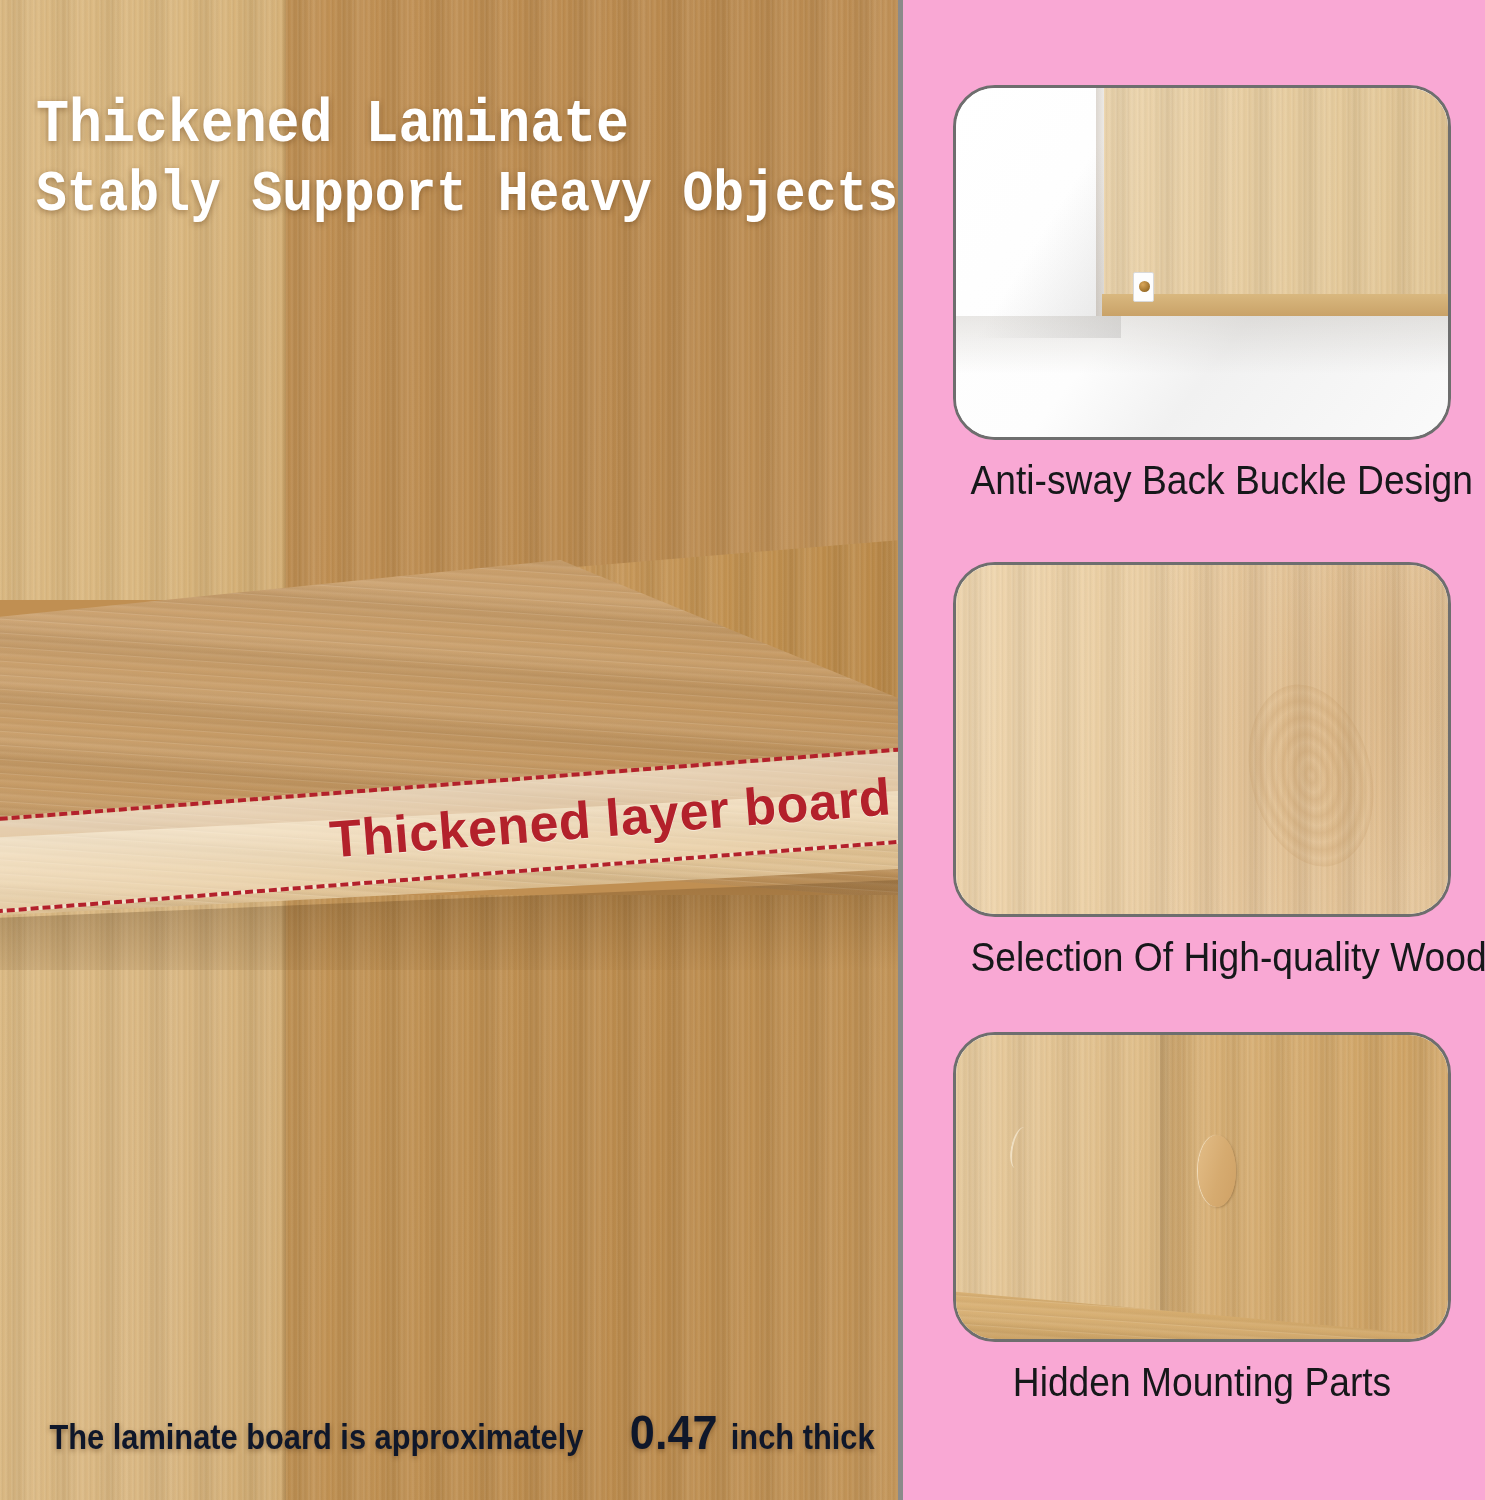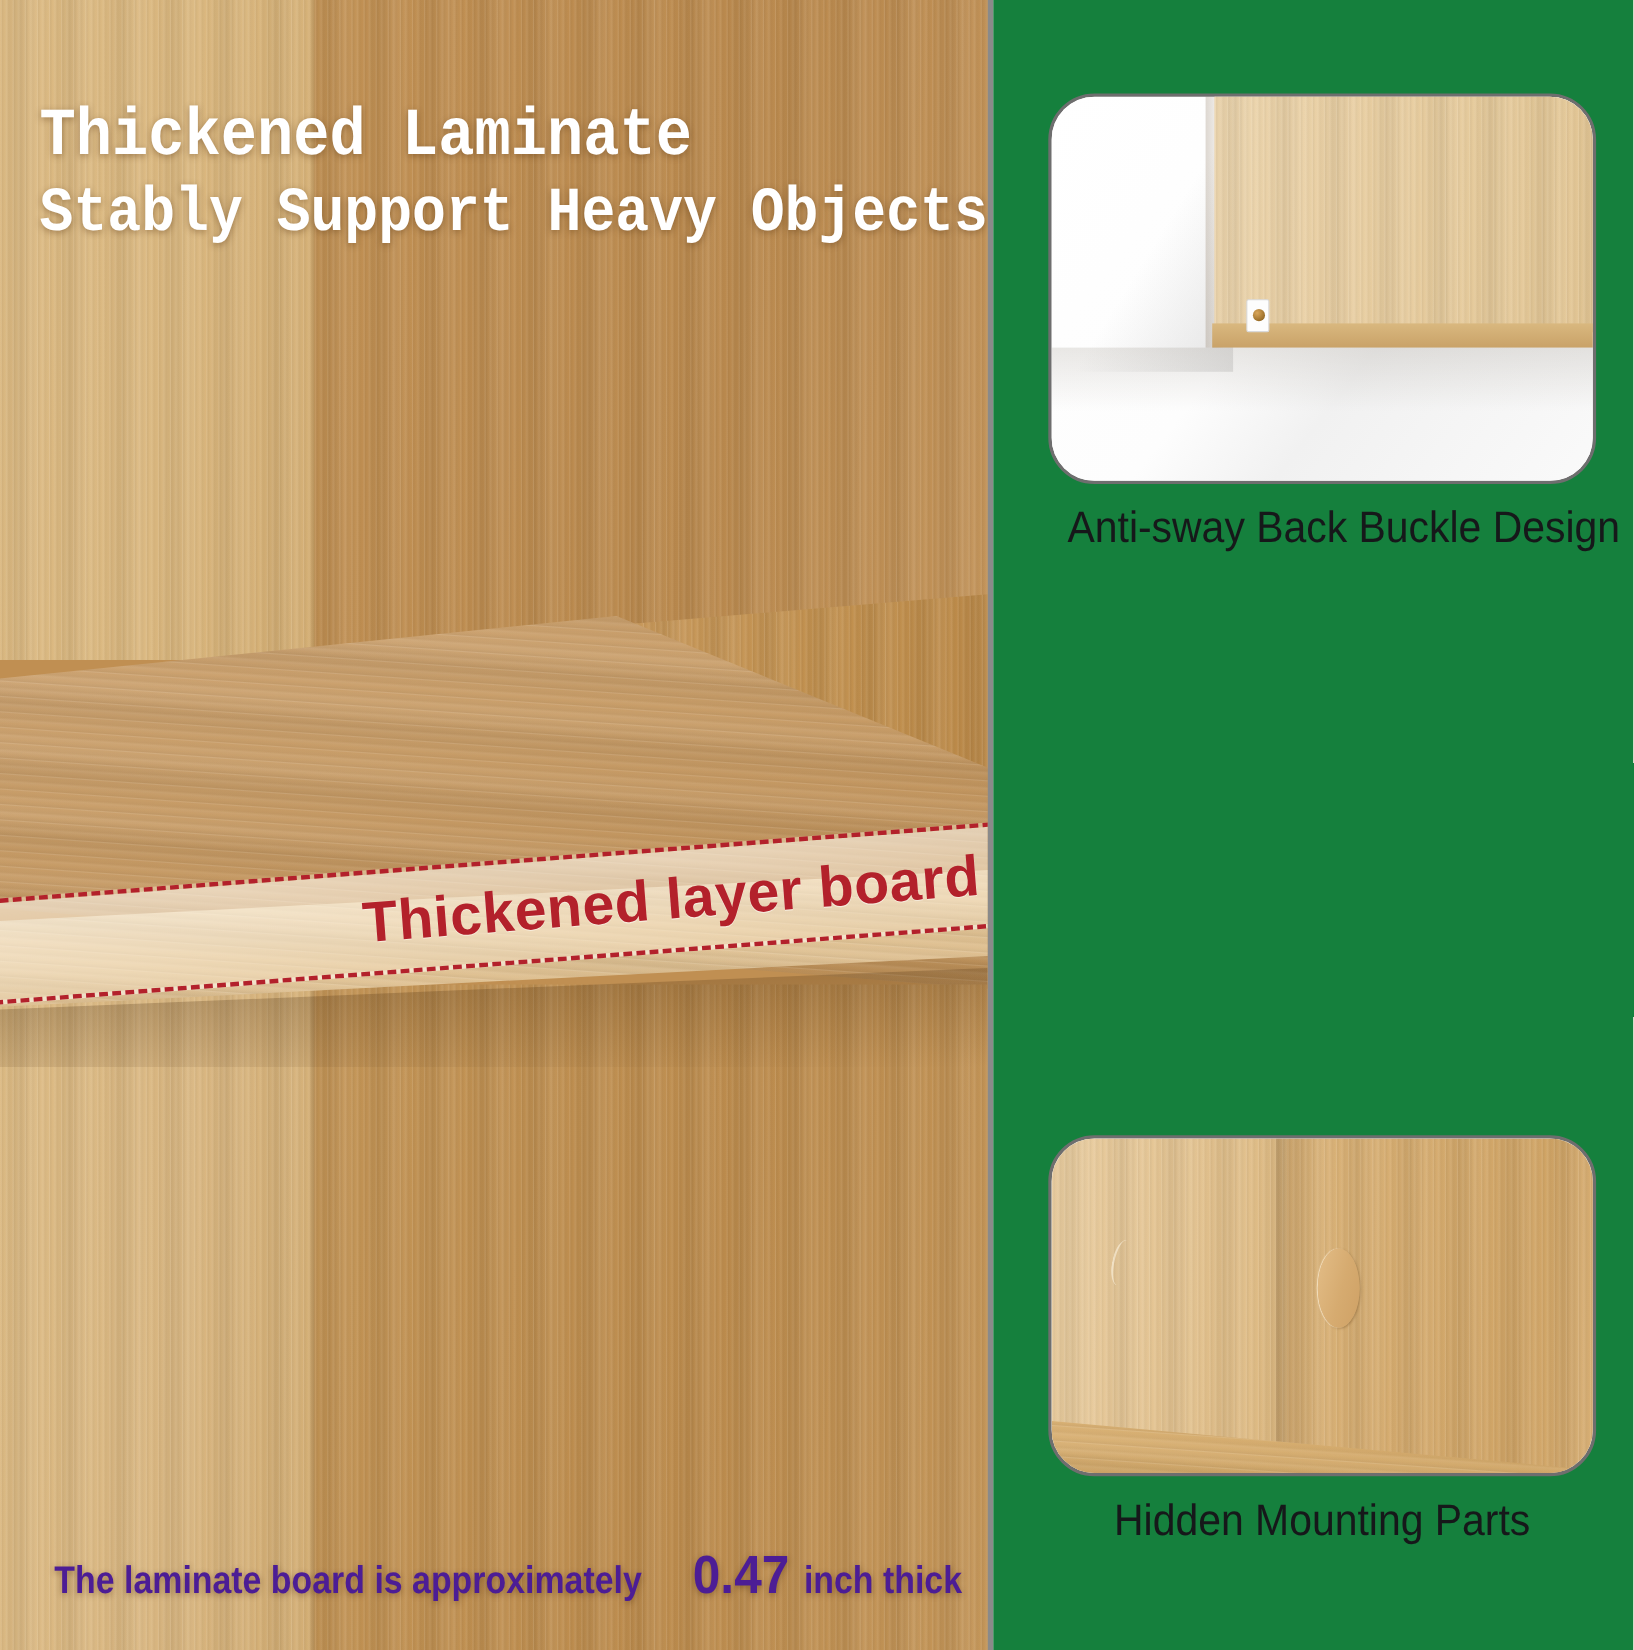--- a/index.html
+++ b/index.html
@@ -198,21 +198,21 @@
 
   
   .hero-caption {
     position: absolute;
     left: 0;
     top: 1404px;
     width: 898px;
     display: flex;
     align-items: baseline;
     justify-content: center;
-    color: #4c1d95;
+    color: #0f172a;
     text-shadow: 0 2px 6px rgba(85,52,18,0.45);
     white-space: nowrap;
   }
   .hero-caption .cap-main {
     font-size: 35px;
     font-weight: bold;
     transform: scaleX(0.88);
     transform-origin: left baseline;
   }
   .hero-caption .cap-num {
@@ -239,21 +239,21 @@
     background: #8a8a8a;
   }
 
   
   .side {
     position: absolute;
     left: 903px;
     top: 0;
     width: 582px;
     height: 1500px;
-    background: #15803d;
+    background: #f9a8d4;
   }
   .feature {
     position: absolute;
     left: 50px;
     width: 498px;
   }
   .feature-1 { top: 85px; }
   .feature-2 { top: 562px; }
   .feature-3 { top: 1032px; }
 
@@ -460,20 +460,29 @@
         </div>
         <div class="t1-panel-lip"></div>
         <div class="t1-floor-shadow"></div>
         <div class="t1-bracket">
           <div class="t1-screw"></div>
         </div>
       </div>
       <div class="feature-caption">Anti-sway Back Buckle Design</div>
     </div>
 
+    <div class="feature feature-2">
+      <div class="thumb">
+        <div class="t2-wood">
+          <div class="grain"></div>
+        </div>
+        <div class="t2-knot"></div>
+      </div>
+      <div class="feature-caption">Selection Of High-quality Wood</div>
+    </div>
 
     <div class="feature feature-3">
       <div class="thumb">
         <div class="t3-left">
           <div class="grain"></div>
           <div class="t3-scratch"></div>
         </div>
         <div class="t3-right">
           <div class="grain"></div>
         </div>

